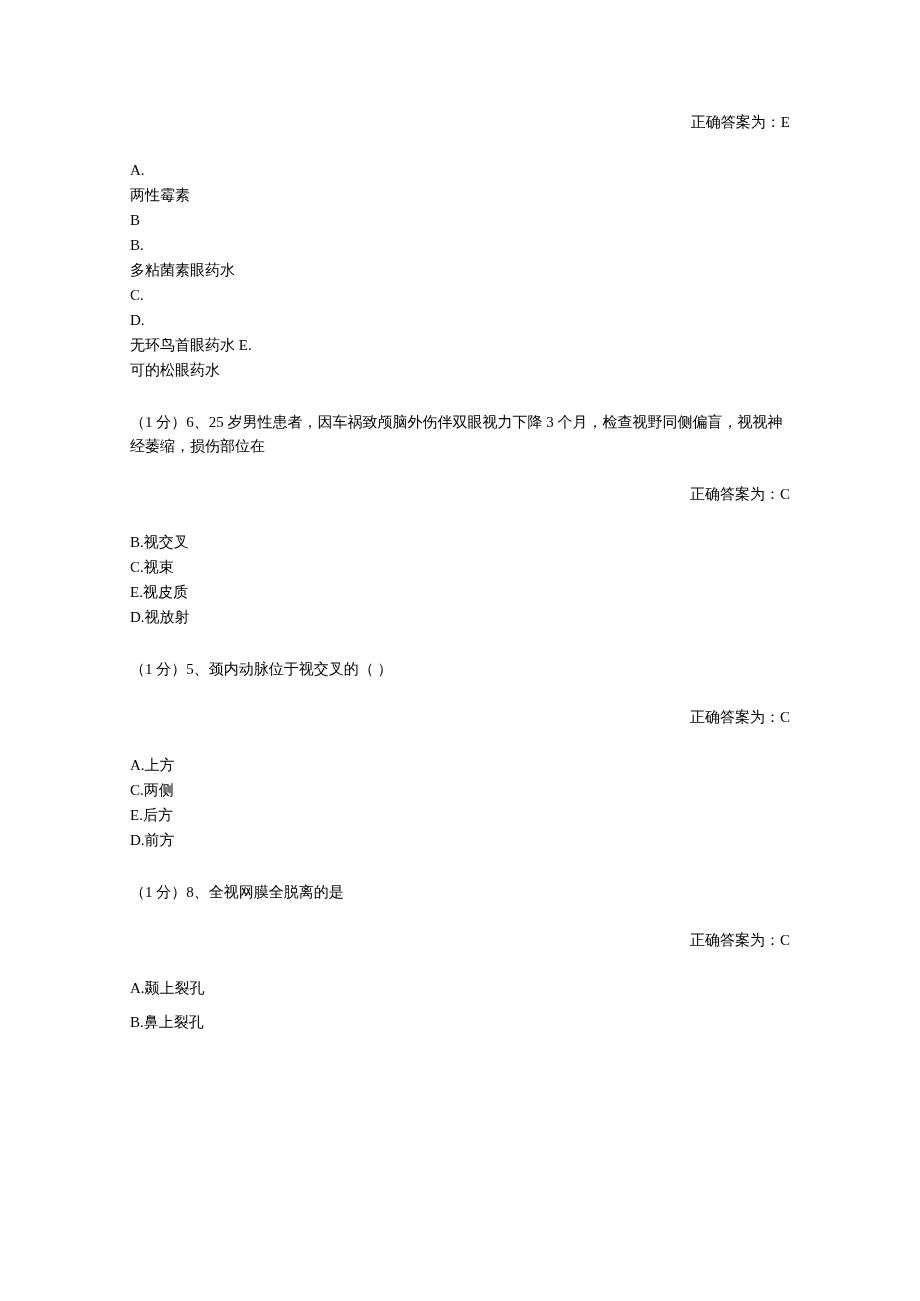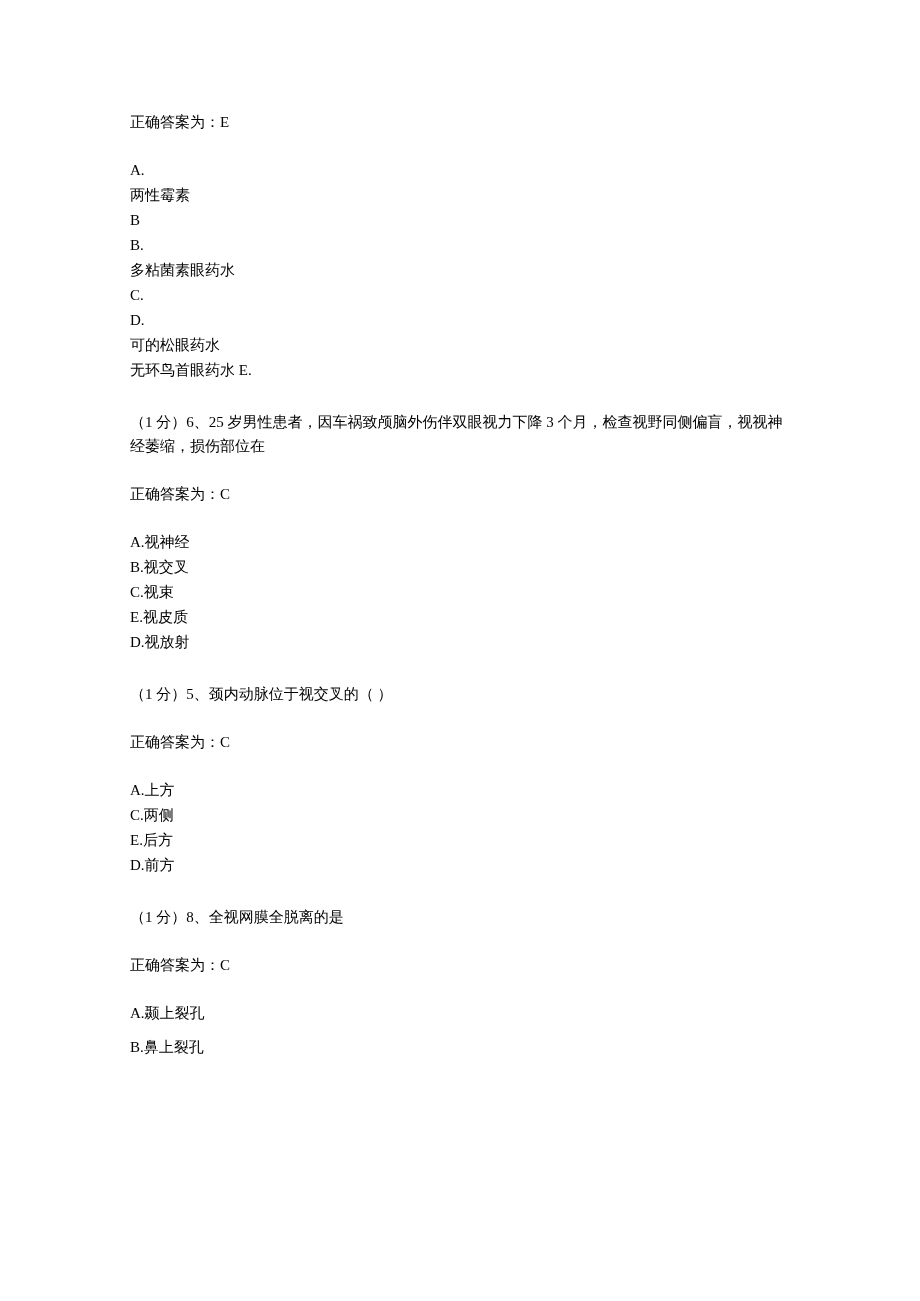--- a/index.html
+++ b/index.html
@@ -8,53 +8,52 @@
       height: 1301px;
       background: #ffffff;
       font-family: "SimSun", "宋体", serif;
       font-size: 15px;
       line-height: 1.6;
       color: #000000;
       padding: 110px 130px 0 130px;
     }
     .line { display: block; }
     .options .line { margin-bottom: 1px; }
-    .answer-line { margin-bottom: 24px; }
+    .answer-line { margin-bottom: 24px; text-align: right; }
     .question-block { margin-top: 28px; margin-bottom: 24px; }
     .spaced-options .line { margin-bottom: 10px; }
   </style>
 </head>
 <body>
 
 <div class="answer-line">
   <span class="line">正确答案为：E</span>
 </div>
 
 <div class="options">
   <span class="line">A.</span>
   <span class="line">两性霉素</span>
   <span class="line">B</span>
   <span class="line">B.</span>
   <span class="line">多粘菌素眼药水</span>
   <span class="line">C.</span>
   <span class="line">D.</span>
+  <span class="line">无环鸟首眼药水 E.</span>
   <span class="line">可的松眼药水</span>
-  <span class="line">无环鸟首眼药水 E.</span>
 </div>
 
 <div class="question-block">
   <span class="line">（1 分）6、25 岁男性患者，因车祸致颅脑外伤伴双眼视力下降 3 个月，检查视野同侧偏盲，视视神经萎缩，损伤部位在</span>
 </div>
 
 <div class="answer-line">
   <span class="line">正确答案为：C</span>
 </div>
 
 <div class="options">
-  <span class="line">A.视神经</span>
   <span class="line">B.视交叉</span>
   <span class="line">C.视束</span>
   <span class="line">E.视皮质</span>
   <span class="line">D.视放射</span>
 </div>
 
 <div class="question-block">
   <span class="line">（1 分）5、颈内动脉位于视交叉的（   ）</span>
 </div>
 

